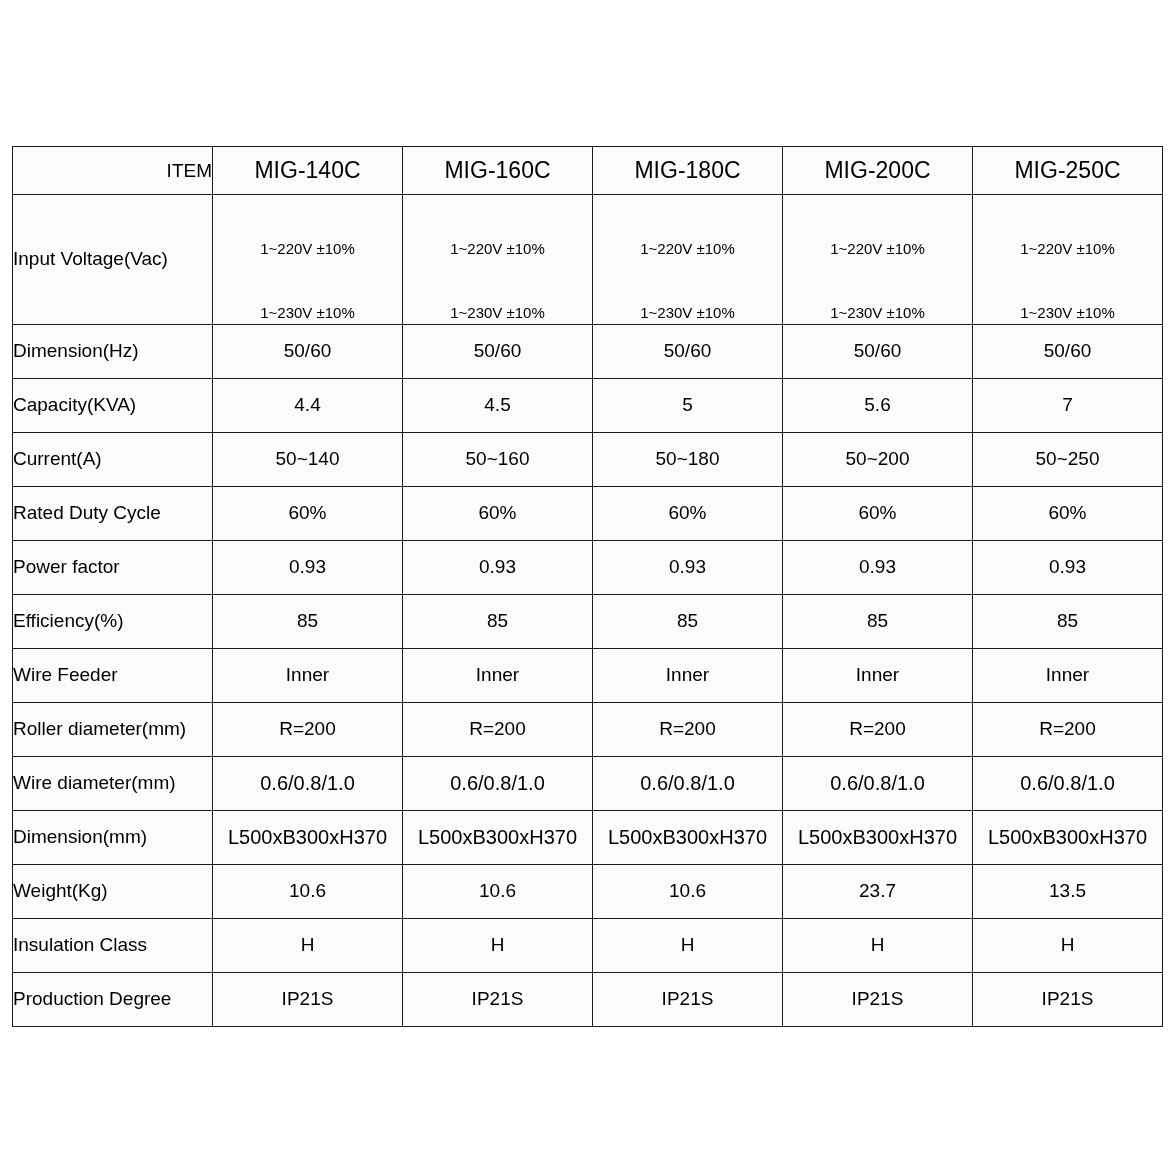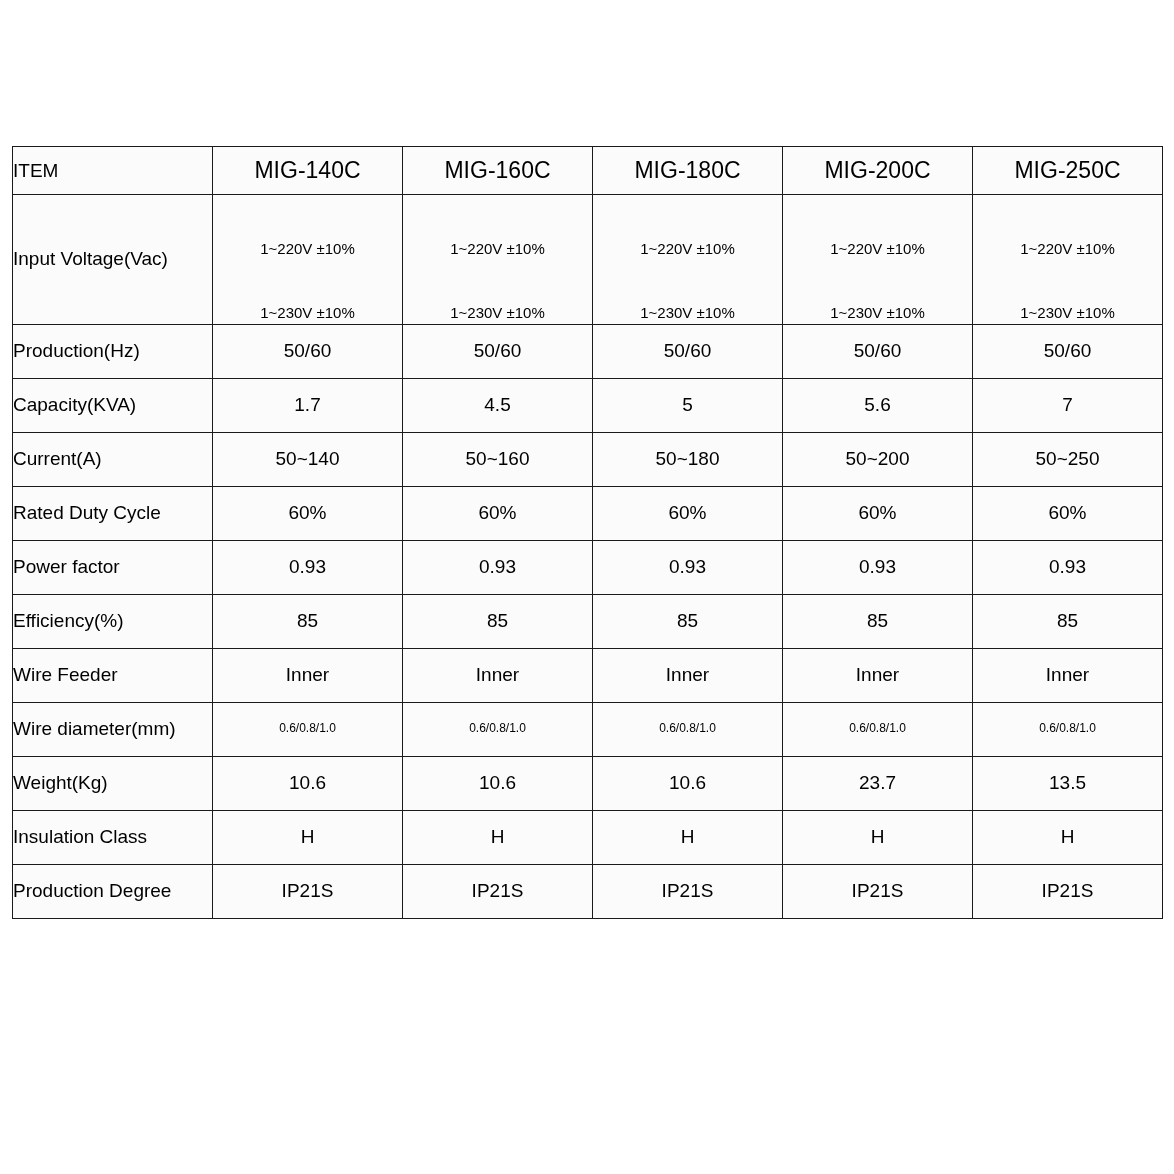--- a/index.html
+++ b/index.html
@@ -32,21 +32,21 @@
     box-sizing: border-box;
     padding: 0;
     font-weight: normal;
     background: #fbfbfb;
   }
   
   col.c0 { width: 200px; }
   col.cv { width: 190px; }
 
   .hdr-item {
-    text-align: left;
+    text-align: right;
     font-size: 19px;
     height: 48px;
     vertical-align: middle;
     background: #f2f2f2;
   }
   .hdr-model {
     font-size: 23px;
     height: 48px;
     vertical-align: middle;
     background: #f2f2f2;
@@ -68,21 +68,21 @@
   .cell.two-line {
     font-size: 15px;
     line-height: 1.35;
   }
   .cell .l1, .cell .l2 {
     display: block;
     white-space: nowrap;
     margin-top: 44px;
   }
   .cell.small {
-    font-size: 12px;
+    font-size: 20px;
     margin-left: 36px;
   }
   .nowrap { white-space: nowrap; }
 </style>
 </head>
 <body>
 
 <div class="sheet">
   <table class="spec">
     <colgroup>
@@ -123,31 +123,31 @@
           <span class="l1">1~220V ±10%</span>
           <span class="l2">1~230V ±10%</span>
         </td>
         <td class="cell two-line">
           <span class="l1">1~220V ±10%</span>
           <span class="l2">1~230V ±10%</span>
         </td>
       </tr>
 
       <tr>
-        <td class="rowlabel">Production(Hz)</td>
+        <td class="rowlabel">Dimension(Hz)</td>
         <td class="cell">50/60</td>
         <td class="cell">50/60</td>
         <td class="cell">50/60</td>
         <td class="cell">50/60</td>
         <td class="cell">50/60</td>
       </tr>
 
       <tr>
         <td class="rowlabel">Capacity(KVA)</td>
-        <td class="cell">1.7</td>
+        <td class="cell">4.4</td>
         <td class="cell">4.5</td>
         <td class="cell">5</td>
         <td class="cell">5.6</td>
         <td class="cell">7</td>
       </tr>
 
       <tr>
         <td class="rowlabel">Current(A)</td>
         <td class="cell">50~140</td>
         <td class="cell">50~160</td>
@@ -186,30 +186,46 @@
       <tr>
         <td class="rowlabel">Wire Feeder</td>
         <td class="cell">Inner</td>
         <td class="cell">Inner</td>
         <td class="cell">Inner</td>
         <td class="cell">Inner</td>
         <td class="cell">Inner</td>
       </tr>
 
 
+      <tr>
+        <td class="rowlabel">Roller diameter(mm)</td>
+        <td class="cell">R=200</td>
+        <td class="cell">R=200</td>
+        <td class="cell">R=200</td>
+        <td class="cell">R=200</td>
+        <td class="cell">R=200</td>
+      </tr>
 
       <tr>
         <td class="rowlabel">Wire diameter(mm)</td>
         <td class="cell small">0.6/0.8/1.0</td>
         <td class="cell small">0.6/0.8/1.0</td>
         <td class="cell small">0.6/0.8/1.0</td>
         <td class="cell small">0.6/0.8/1.0</td>
         <td class="cell small">0.6/0.8/1.0</td>
       </tr>
 
+      <tr>
+        <td class="rowlabel">Dimension(mm)</td>
+        <td class="cell small nowrap">L500xB300xH370</td>
+        <td class="cell small nowrap">L500xB300xH370</td>
+        <td class="cell small nowrap">L500xB300xH370</td>
+        <td class="cell small nowrap">L500xB300xH370</td>
+        <td class="cell small nowrap">L500xB300xH370</td>
+      </tr>
 
       <tr>
         <td class="rowlabel">Weight(Kg)</td>
         <td class="cell">10.6</td>
         <td class="cell">10.6</td>
         <td class="cell">10.6</td>
         <td class="cell">23.7</td>
         <td class="cell">13.5</td>
       </tr>
 

